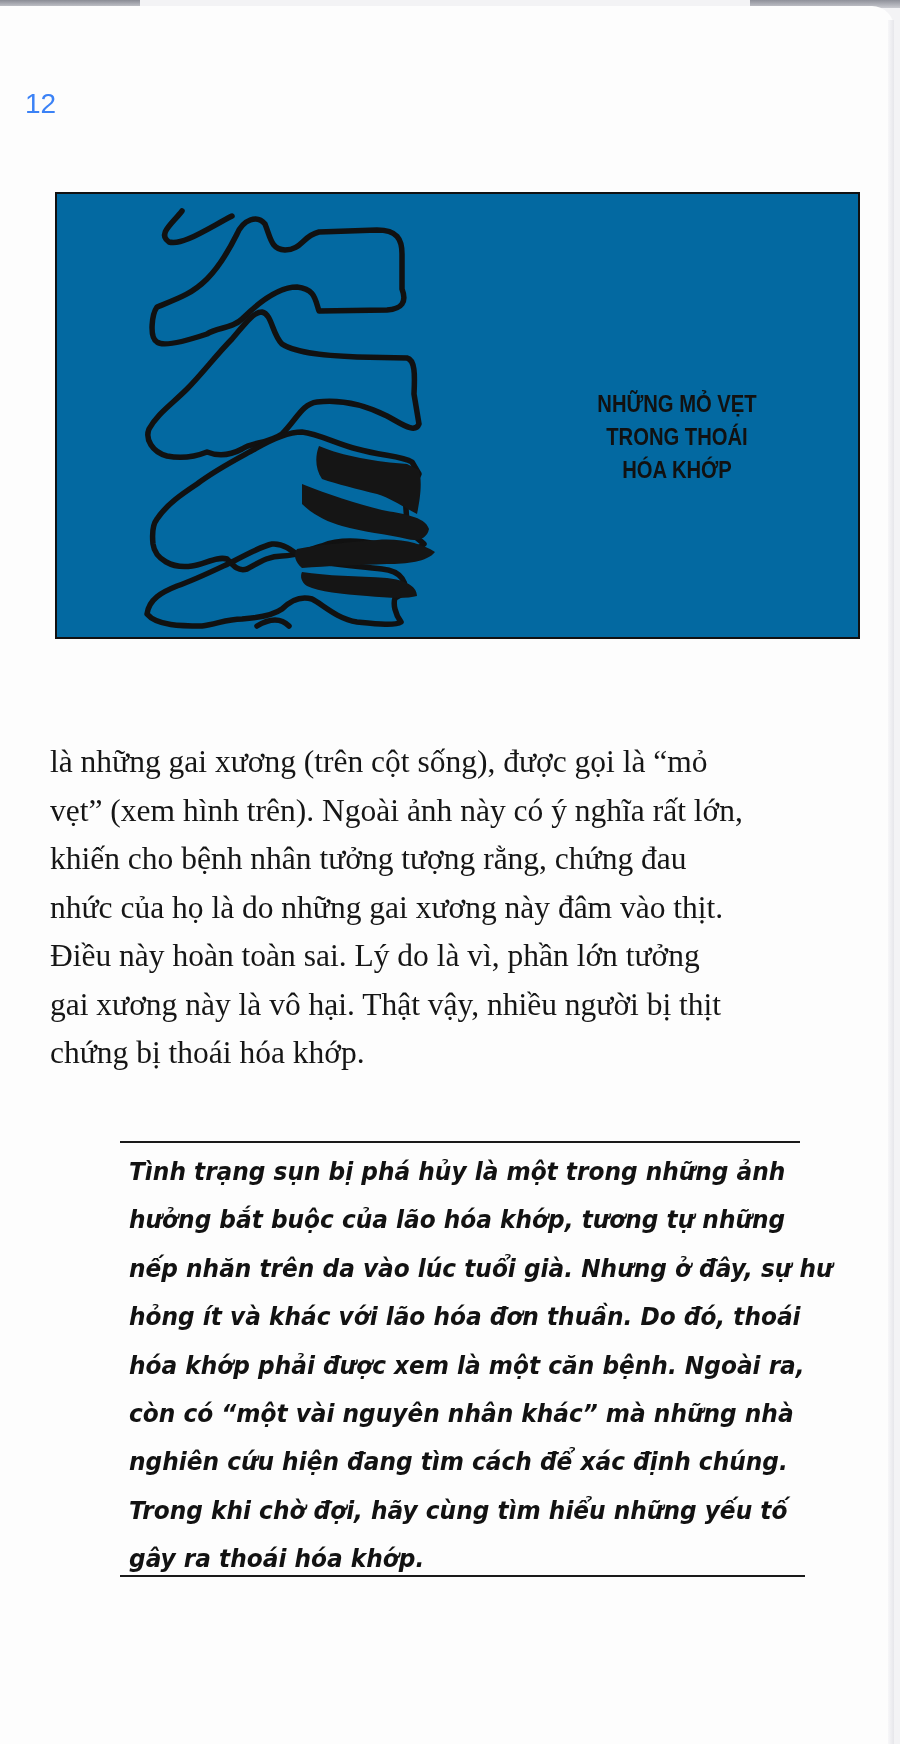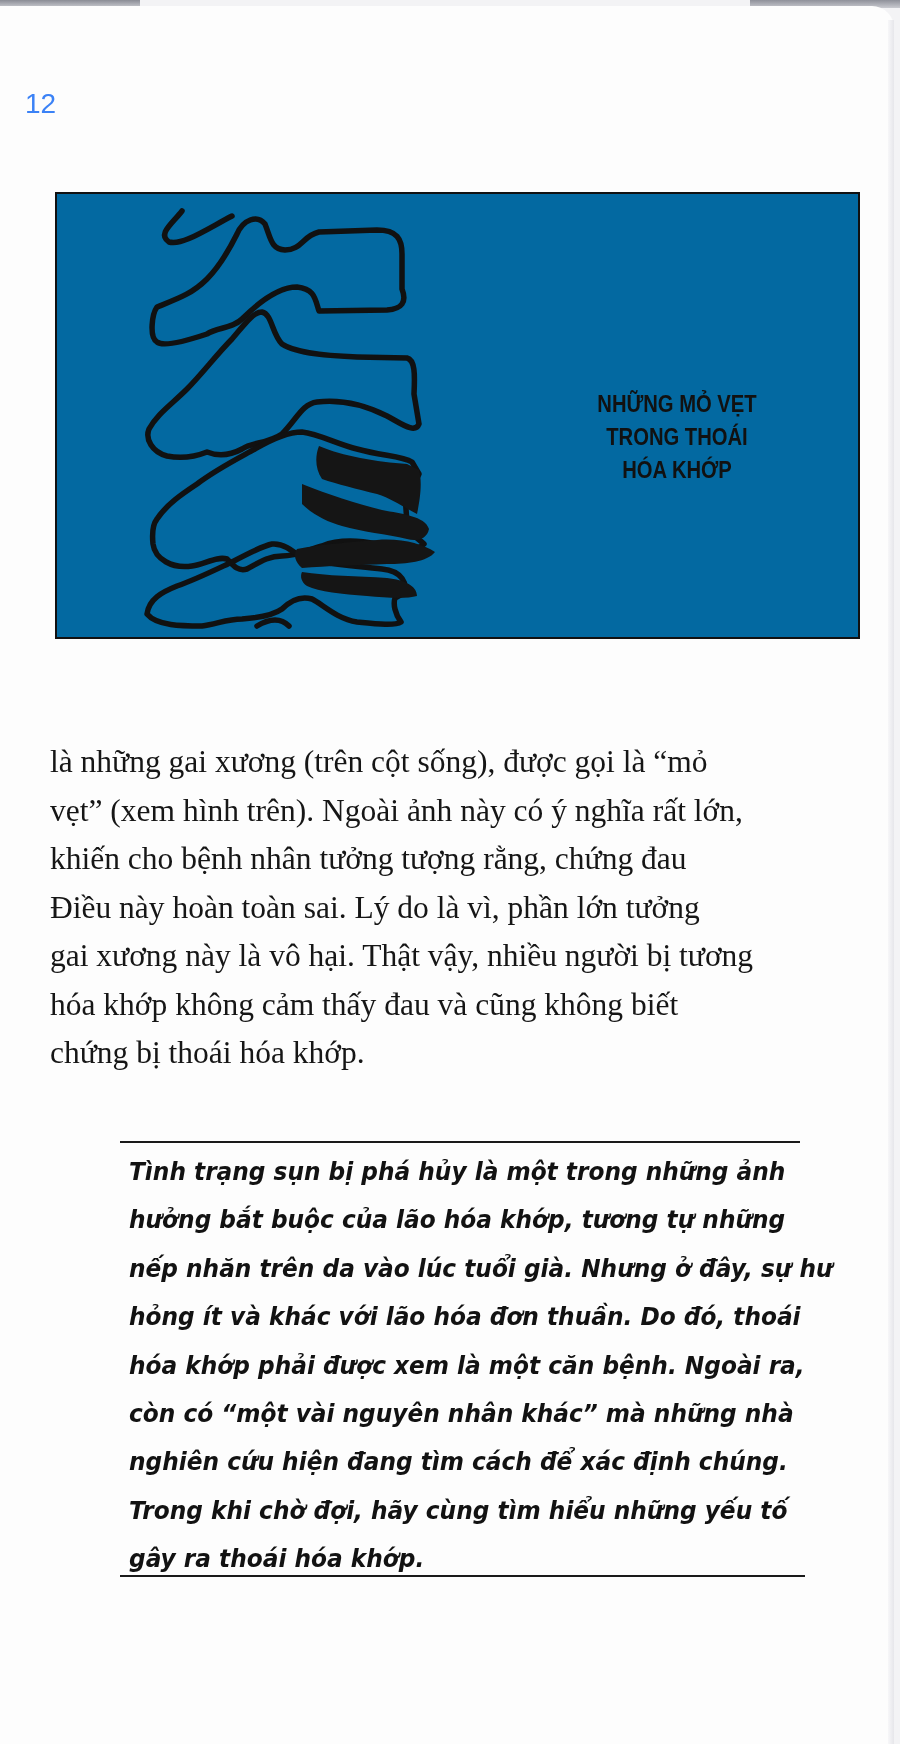--- a/index.html
+++ b/index.html
@@ -104,23 +104,23 @@
       <div>NHỮNG MỎ VẸT</div>
       <div>TRONG THOÁI</div>
       <div>HÓA KHỚP</div>
     </div>
   </div>
 
   <div class="body-text">
     <span class="line">là những gai xương (trên cột sống), được gọi là “mỏ</span>
     <span class="line">vẹt” (xem hình trên). Ngoài ảnh này có ý nghĩa rất lớn,</span>
     <span class="line">khiến cho bệnh nhân tưởng tượng rằng, chứng đau</span>
+    <span class="line">nhức của họ là do những gai xương này đâm vào thịt.</span>
     <span class="line">Điều này hoàn toàn sai. Lý do là vì, phần lớn tưởng</span>
-    <span class="line">gai xương này là vô hại. Thật vậy, nhiều người bị tương</span>
-    <span class="line">hóa khớp không cảm thấy đau và cũng không biết</span>
+    <span class="line">gai xương này là vô hại. Thật vậy, nhiều người bị thịt</span>
     <span class="line">chứng bị thoái hóa khớp.</span>
   </div>
 
   <div class="rule rule-top"></div>
 
   <div class="callout">
     <span class="line">Tình trạng sụn bị phá hủy là một trong những ảnh</span>
     <span class="line">hưởng bắt buộc của lão hóa khớp, tương tự những</span>
     <span class="line">nếp nhăn trên da vào lúc tuổi già. Nhưng ở đây, sự hư</span>
     <span class="line">hỏng ít và khác với lão hóa đơn thuần. Do đó, thoái</span>

